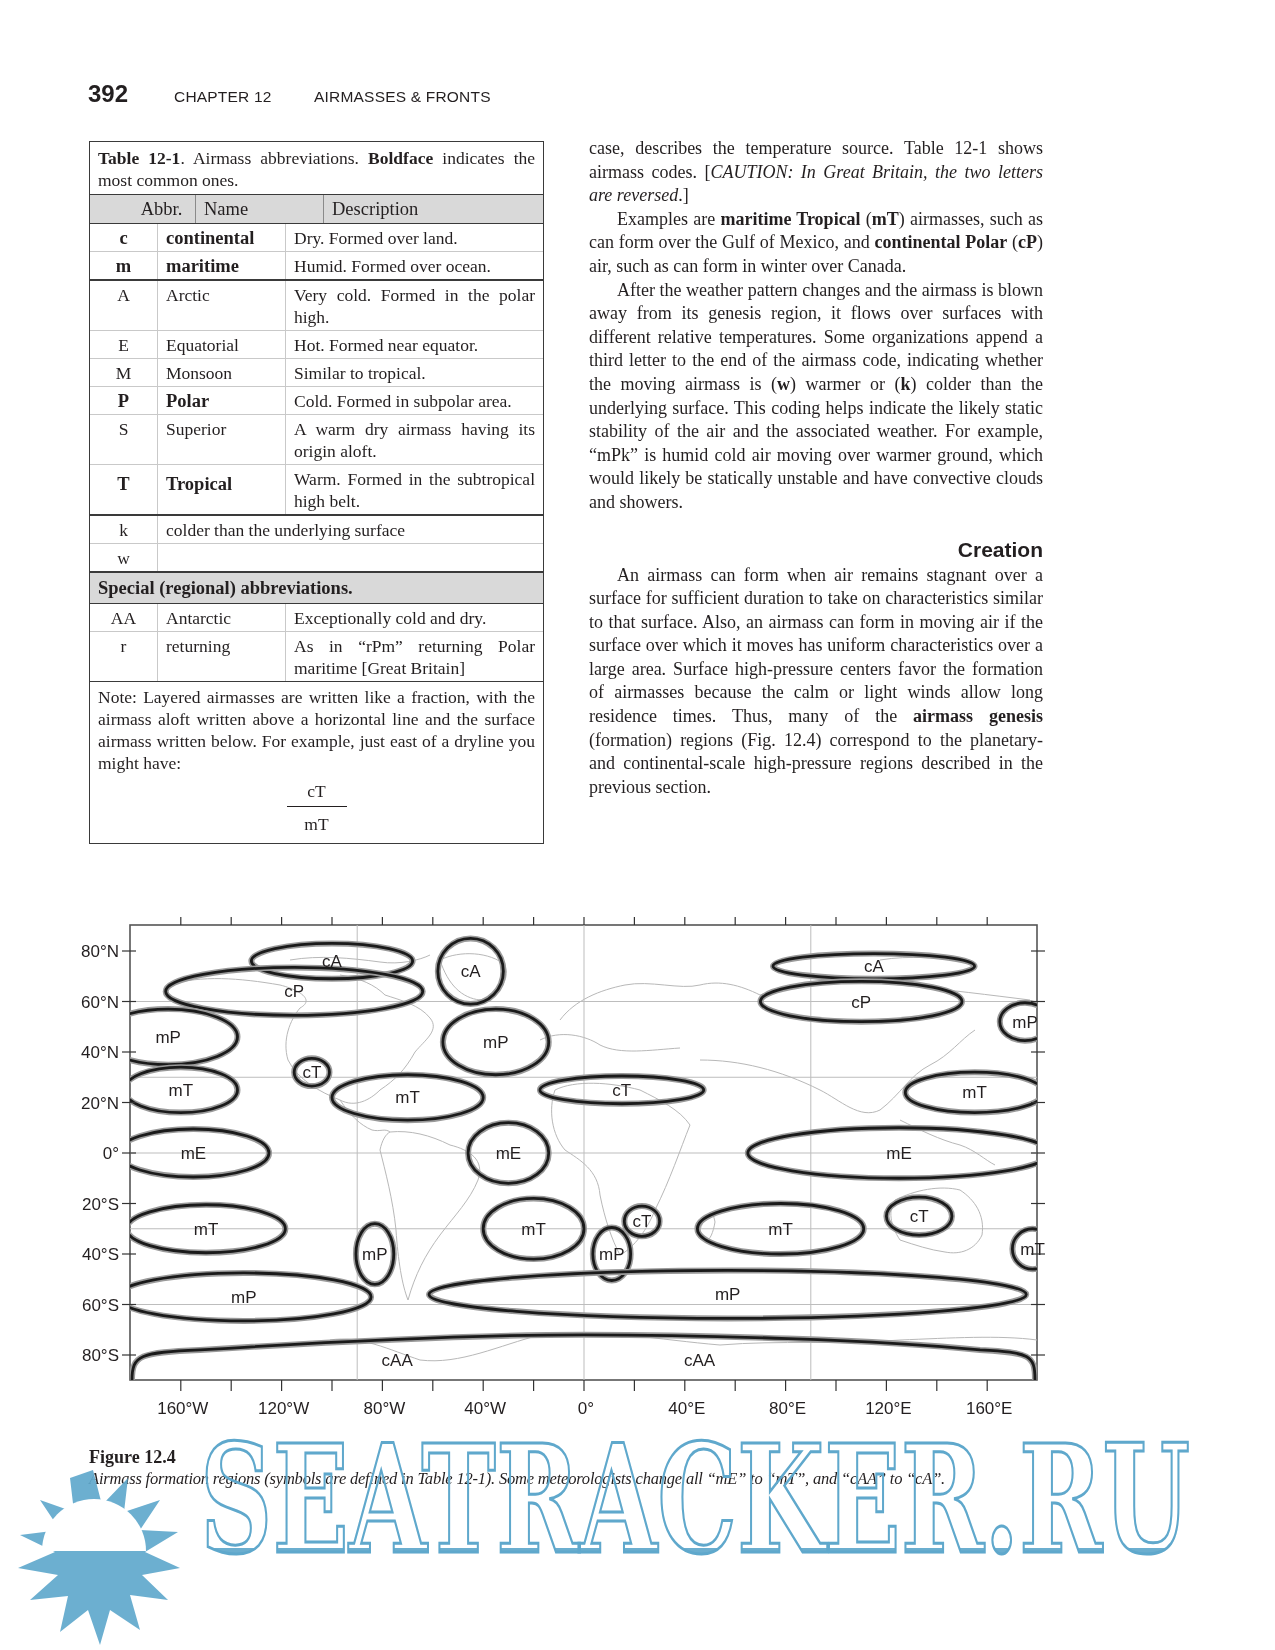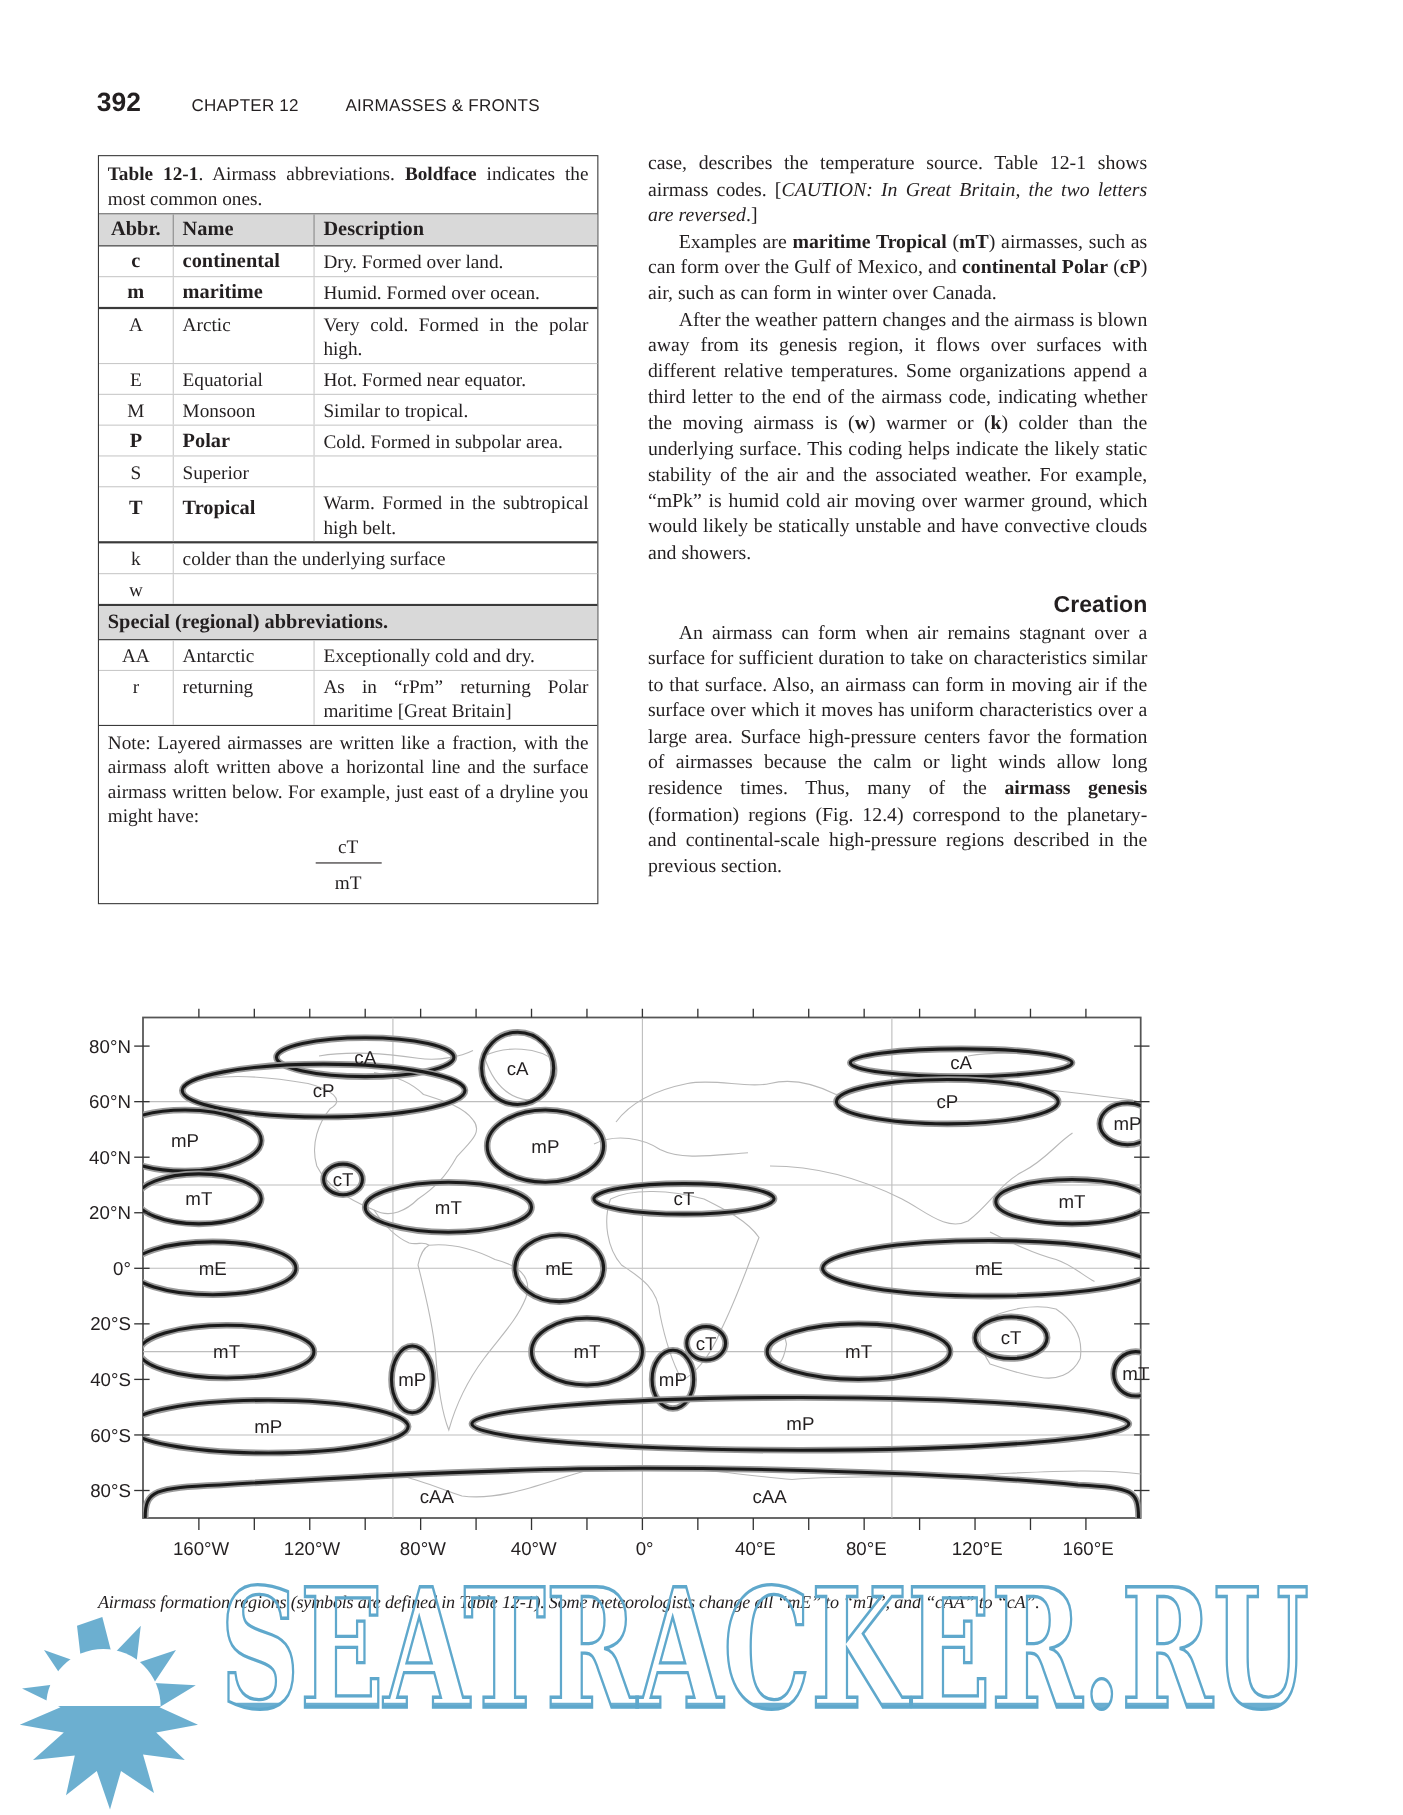--- a/index.html
+++ b/index.html
@@ -10,21 +10,21 @@
   .running-head { position: absolute; top: 88px; font-family: "Liberation Sans", sans-serif; font-size: 15.5px; color: #231f20; letter-spacing: 0.2px; }
   .rh-chapter { left: 174px; }
   .rh-title { left: 314px; }
 
   
   .tbl { position: absolute; left: 89px; top: 141px; width: 455px; border: 1.5px solid #3a3a3a; font-family: "Liberation Serif", serif; font-size: 17.5px; color: #231f20; box-sizing: border-box; }
   .tbl-caption { padding: 5px 8px 3px 8px; line-height: 22px; border-bottom: 1.5px solid #3a3a3a; text-align: justify; }
   .tbl-caption b { font-weight: bold; }
   .row { display: flex; border-bottom: 1px solid #c9c9c9; line-height: 22px; }
   .row.thick { border-bottom: 2px solid #3a3a3a; }
-  .row.head { background: #d9d9d9; border-bottom: 1.5px solid #3a3a3a; font-weight: bold; font-size: 18.5px; line-height: 28px; }
+  .row.head { background: #d9d9d9; border-bottom: 1.5px solid #3a3a3a; font-weight: normal; font-size: 18.5px; line-height: 28px; padding-left: 38px; }
   .c-abbr { width: 68px; text-align: center; border-right: 1px solid #c9c9c9; padding: 3px 0 2px 0; flex-shrink: 0; box-sizing: border-box; }
   .c-name { width: 128px; padding: 3px 8px 2px 8px; border-right: 1px solid #c9c9c9; flex-shrink: 0; box-sizing: border-box; }
   .c-desc { flex: 1; padding: 3px 8px 2px 8px; text-align: justify; box-sizing: border-box; }
   .c-span { flex: 1; padding: 3px 8px 2px 8px; }
   .row.head .c-abbr, .row.head .c-name { border-right: 1px solid #8a8a8a; }
   .row.head .c-abbr { padding: 0; }
   .row.head .c-name, .row.head .c-desc { padding: 0 8px; }
   .bold { font-weight: bold; font-size: 18.5px; }
   .section-head { background: #d9d9d9; font-weight: bold; font-size: 18.5px; padding: 2px 8px; border-bottom: 1.5px solid #3a3a3a; line-height: 26px; }
   .tbl-note { padding: 4px 8px 4px 8px; line-height: 22px; text-align: justify; }
@@ -93,20 +93,21 @@
     <div class="c-desc">Similar to tropical.</div>
   </div>
   <div class="row">
     <div class="c-abbr bold">P</div>
     <div class="c-name bold">Polar</div>
     <div class="c-desc">Cold.  Formed in subpolar area.</div>
   </div>
   <div class="row">
     <div class="c-abbr">S</div>
     <div class="c-name">Superior</div>
+    <div class="c-desc">A warm dry airmass having its origin aloft.</div>
   </div>
   <div class="row thick">
     <div class="c-abbr bold" style="padding-top:8px">T</div>
     <div class="c-name bold" style="padding-top:8px">Tropical</div>
     <div class="c-desc">Warm.  Formed in the subtropical high belt.</div>
   </div>
 
   <div class="row">
     <div class="c-abbr">k</div>
     <div class="c-span">colder than the underlying surface</div>
@@ -352,20 +353,21 @@
         <text x="586" y="1414">0°</text>
         <text x="686.8" y="1414">40°E</text>
         <text x="787.6" y="1414">80°E</text>
         <text x="888.4" y="1414">120°E</text>
         <text x="989.2" y="1414">160°E</text>
       </g>
   </svg>
 </div>
 
 <div class="caption">
+  <div class="caption-title">Figure 12.4</div>
   <div class="caption-text">Airmass formation regions (symbols are defined in Table 12-1).  Some meteorologists change all “mE” to “mT”, and “cAA” to “cA”.</div>
 </div>
 
 <svg class="watermark" viewBox="0 1380 1275 270" width="1275" height="270">
   <g>
     <polygon fill="#5fa8cc" opacity="0.92" points="
       93,1470 102,1505 128,1478 124,1512 160,1500 140,1530 178,1532 145,1552 180,1568 142,1575 168,1600 130,1595 140,1630 110,1610 100,1645 88,1610 60,1632 68,1596 30,1600 58,1575 18,1568 55,1552 20,1535 60,1530 40,1500 74,1512 70,1478"></polygon>
     <path d="M42,1551 A52,52 0 0 1 146,1551 Z" fill="#ffffff"></path>
   </g>
   <text x="200" y="1552" font-family="DejaVu Serif, serif" font-weight="bold" font-size="150" fill="none" stroke="#5fa8cc" stroke-width="3" textLength="990" lengthAdjust="spacingAndGlyphs">SEATRACKER.RU</text>

